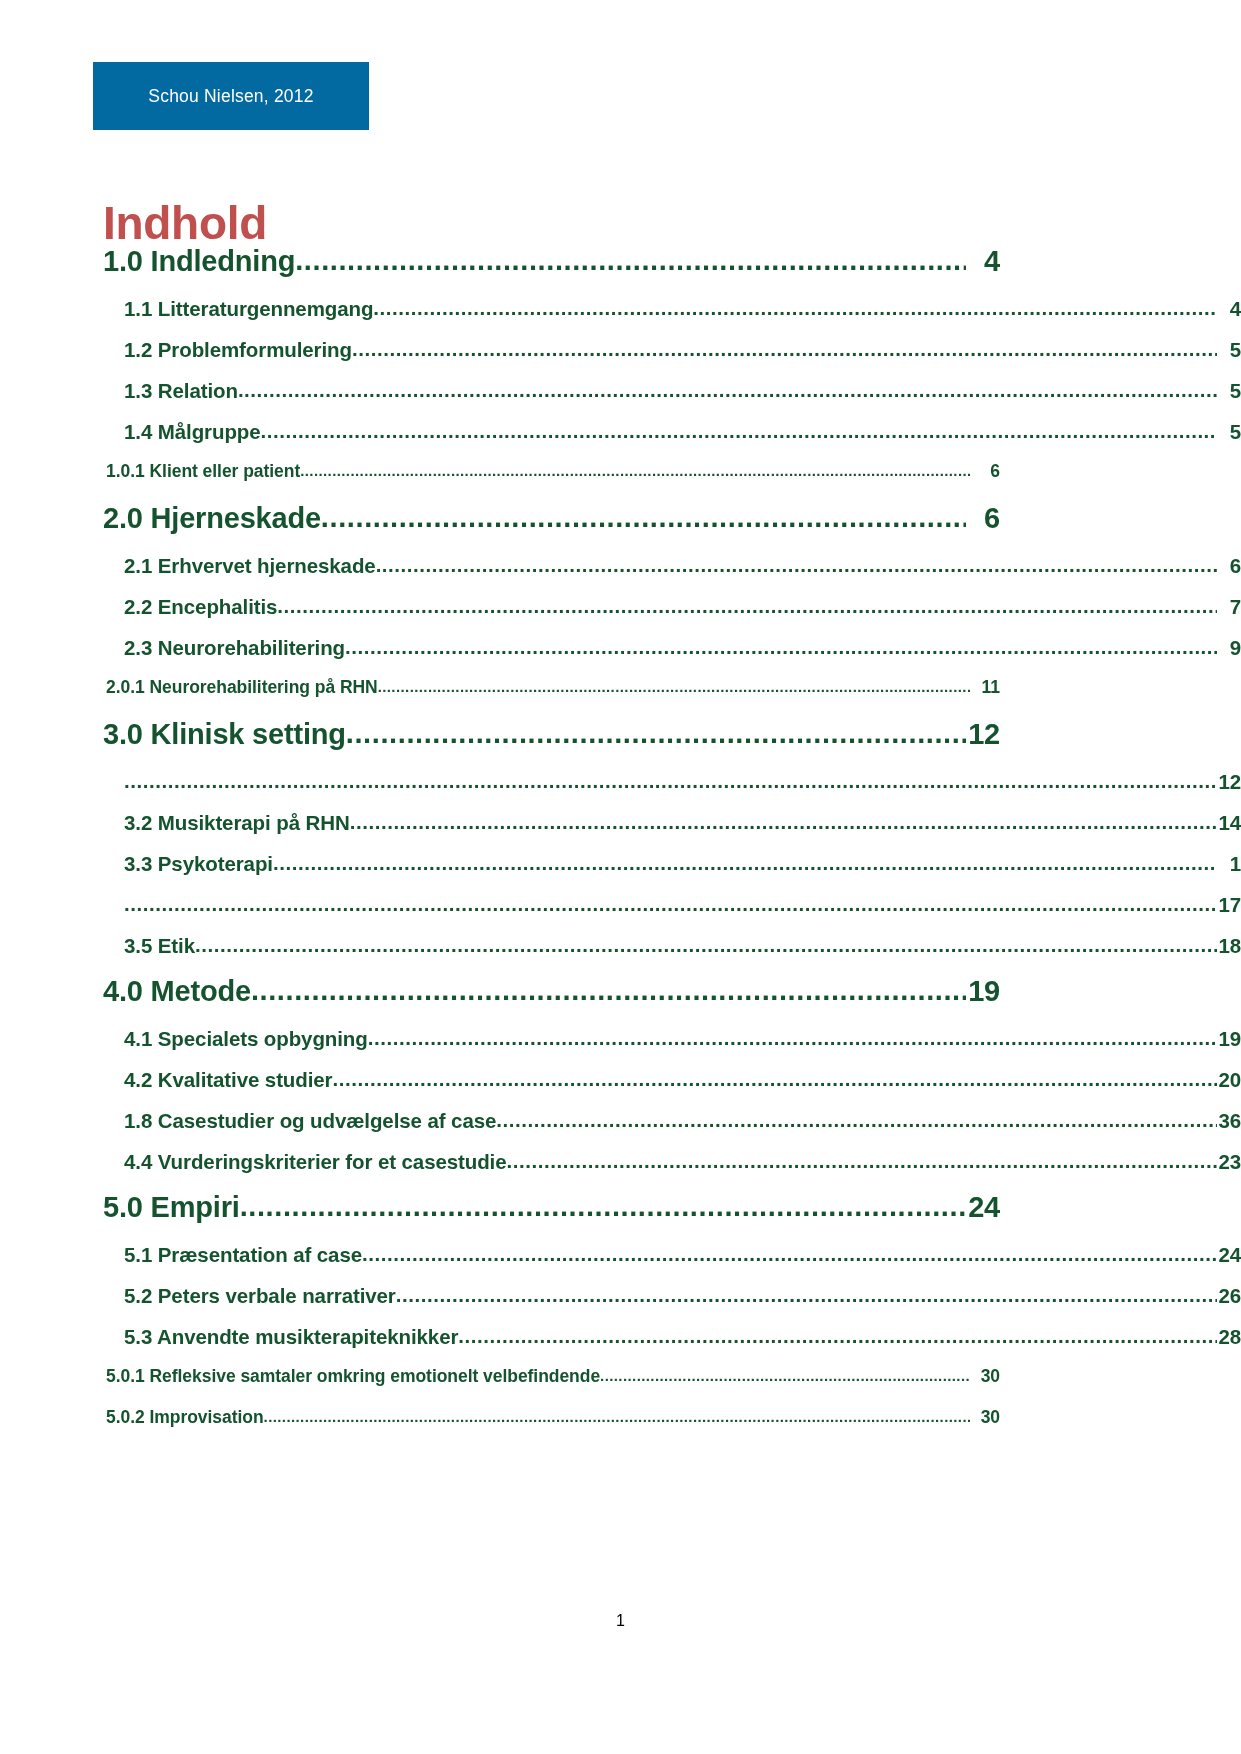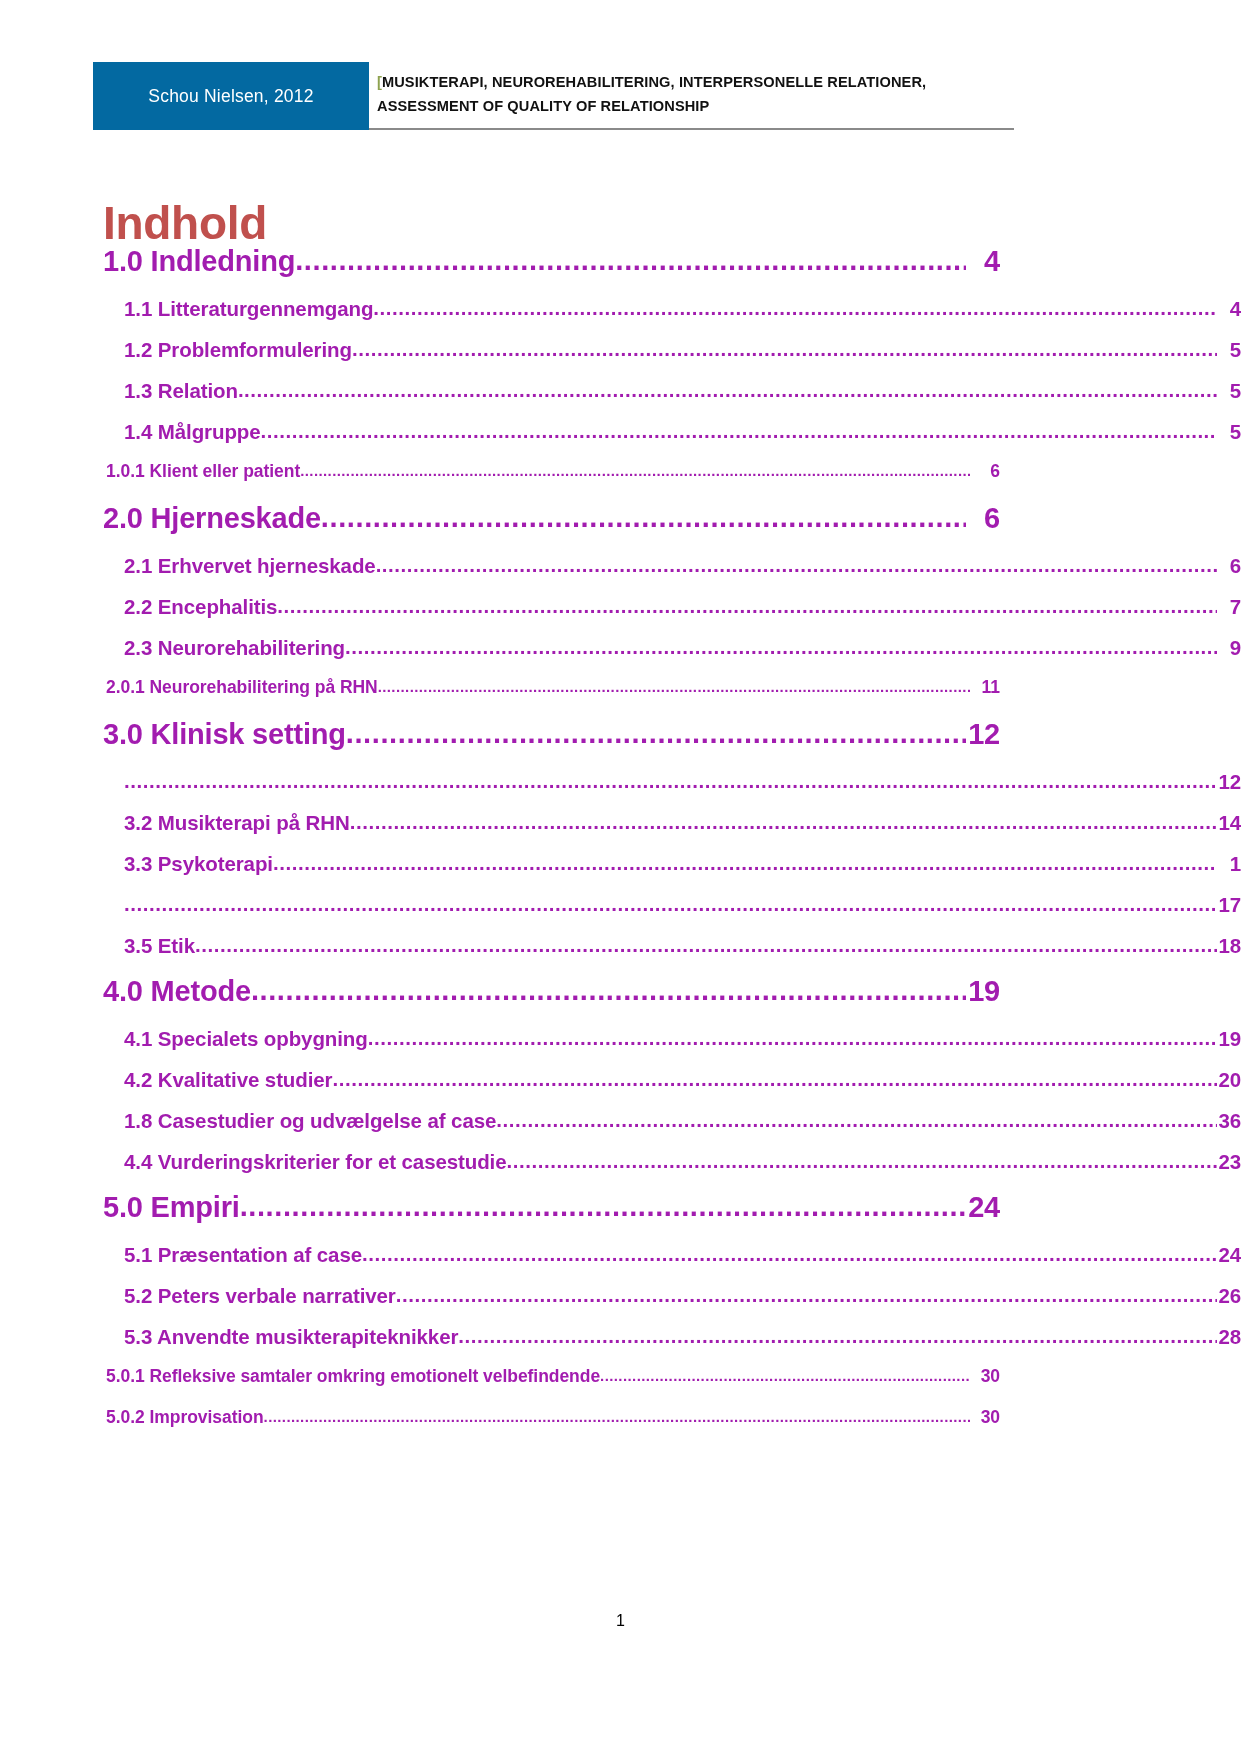--- a/index.html
+++ b/index.html
@@ -90,21 +90,21 @@
     left: 0;
     top: 247px;
     width: 1241px;
   }
 
   .toc-row {
     display: flex;
     align-items: baseline;
     width: 100%;
     box-sizing: border-box;
-    color: #a21caf;
+    color: #14532d;
   }
   .toc-label {
     white-space: nowrap;
     flex: 0 0 auto;
   }
   .toc-leader {
     flex: 1 1 auto;
     overflow: hidden;
     white-space: nowrap;
     margin: 0 0px;
@@ -170,24 +170,20 @@
   }
 </style>
 </head>
 <body>
 
 <div class="page-header">
   <div class="header-inner">
     <div class="author-box">
       <span class="author-box-text">Schou Nielsen, 2012</span>
     </div>
-    <div class="header-title-wrap">
-      <div class="header-title-line"><span class="bracket-green">[</span><span>MUSIKTERAPI, NEUROREHABILITERING, INTERPERSONELLE RELATIONER,</span></div>
-      <div class="header-title-line">ASSESSMENT OF QUALITY OF RELATIONSHIP</div>
-    </div>
   </div>
 </div>
 
 <div class="content">
   <div class="toc-title">Indhold</div>
 
   <div class="toc" id="toc-list">
       <div class="toc-row lvl1">
         <span class="toc-label">1.0 Indledning</span>
         <span class="toc-leader">.....................................................................................................................................................................................................................................</span>

